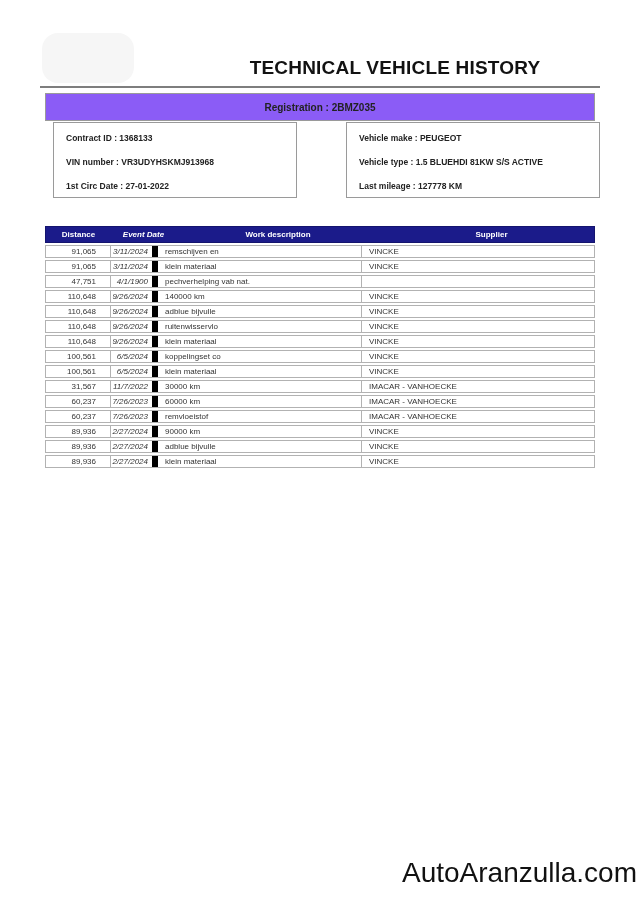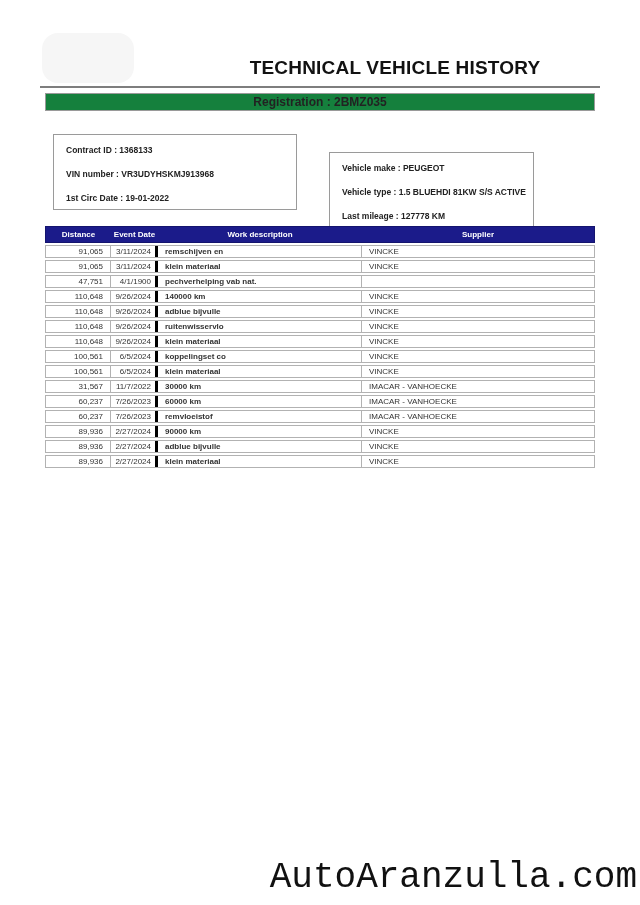--- a/index.html
+++ b/index.html
@@ -20,83 +20,83 @@
     position: absolute; top: 57px; left: 145px; width: 500px;
     text-align: center;
     font-size: 19px; font-weight: bold; color: #121212;
     letter-spacing: 0.2px;
   }
   .title-rule {
     position: absolute; top: 86px; left: 40px; width: 560px; height: 2px;
     background: #7e7e7e;
   }
   .reg-box {
-    position: absolute; top: 93px; left: 45px; width: 550px; height: 18px;
-    border: 1px solid #9a9a9a; background: #15803d;
+    position: absolute; top: 93px; left: 45px; width: 550px; height: 28px;
+    border: 1px solid #9a9a9a; background: #8b5cf6;
     display: flex; align-items: center; justify-content: center;
-    font-size: 12px; font-weight: bold; color: #222;
+    font-size: 10px; font-weight: bold; color: #222;
   }
   .info-box {
     position: absolute; top: 122px; height: 76px;
     border: 1px solid #9a9a9a; background: #ffffff;
     padding: 10px 6px 0 12px;
     font-size: 8.5px; font-weight: bold; color: #222;
   }
-  .info-box.left  { left: 53px;  width: 244px; margin-top: 12px; }
-  .info-box.right { left: 329px; width: 205px; margin-top: 30px; }
+  .info-box.left  { left: 53px;  width: 244px; }
+  .info-box.right { left: 346px; width: 254px; }
   .info-line { height: 10px; line-height: 10px; margin-bottom: 14px; white-space: nowrap; }
 
   .history-table { position: absolute; top: 226px; left: 45px; width: 550px; }
   .thead {
     display: flex; align-items: center;
     height: 17px; width: 100%;
     background: #1b1b8a; border: 1px solid #14146e;
-    color: #ffffff; font-weight: bold; font-size: 8px;
+    color: #ffffff; font-weight: bold; font-size: 8px; gap: 9px;
   }
   .hcell { text-align: center; white-space: nowrap; overflow: hidden; }
   .c0 { width: 65px;  flex: 0 0 65px; }
-  .c1 { width: 47px;  flex: 0 0 47px; }
+  .c1 { width: 47px;  flex: 0 0 47px; font-style: italic; }
   .c2 { width: 204px; flex: 0 0 204px; }
   .c3 { flex: 1 1 auto; }
 
   .trow {
     display: flex; align-items: center;
     height: 13px; margin-top: 2px;
     border: 1px solid #b2b2b2; background: #ffffff;
     font-size: 8px; color: #333;
   }
   .tcell { height: 100%; display: flex; align-items: center; white-space: nowrap; overflow: hidden; }
-  .tcell.c0 { justify-content: flex-end; padding-right: 7px; border-right: 1px solid #b2b2b2; }
-  .tcell.c1 { justify-content: flex-end; padding-right: 4px; border-right: 3px solid #000000; }
-  .tcell.c2 { justify-content: flex-start; padding-left: 7px; border-right: 1px solid #b2b2b2; font-weight: bold; }
+  .tcell.c0 { justify-content: flex-end; padding-right: 14px; border-right: 1px solid #b2b2b2; }
+  .tcell.c1 { justify-content: flex-end; padding-right: 4px; border-right: 6px solid #000000; }
+  .tcell.c2 { justify-content: flex-start; padding-left: 7px; border-right: 1px solid #b2b2b2; }
   .tcell.c3 { justify-content: flex-start; padding-left: 7px; }
 
   .footer-watermark {
     position: absolute; top: 857px; right: 3px;
-    font-family: Liberation Mono, monospace;
-    font-size: 36px; color: #111; white-space: nowrap;
+    font-family: Liberation Sans, sans-serif;
+    font-size: 28px; color: #111; white-space: nowrap;
   }
 </style>
 </head>
 <body>
 
 <div class="logo-blob"></div>
 
 <div class="page-title">TECHNICAL VEHICLE HISTORY</div>
 
 <div class="title-rule"></div>
 
 <div class="reg-box">
   <span>Registration : 2BMZ035</span>
 </div>
 
 <div class="info-box left">
   <div class="info-line">Contract ID : 1368133</div>
   <div class="info-line">VIN number : VR3UDYHSKMJ913968</div>
-  <div class="info-line">1st Circ Date : 19-01-2022</div>
+  <div class="info-line">1st Circ Date : 27-01-2022</div>
 </div>
 
 <div class="info-box right">
   <div class="info-line">Vehicle make : PEUGEOT</div>
   <div class="info-line">Vehicle type : 1.5 BLUEHDI 81KW S/S ACTIVE</div>
   <div class="info-line">Last mileage : 127778 KM</div>
 </div>
 
 <div class="history-table">
   <div class="thead">

